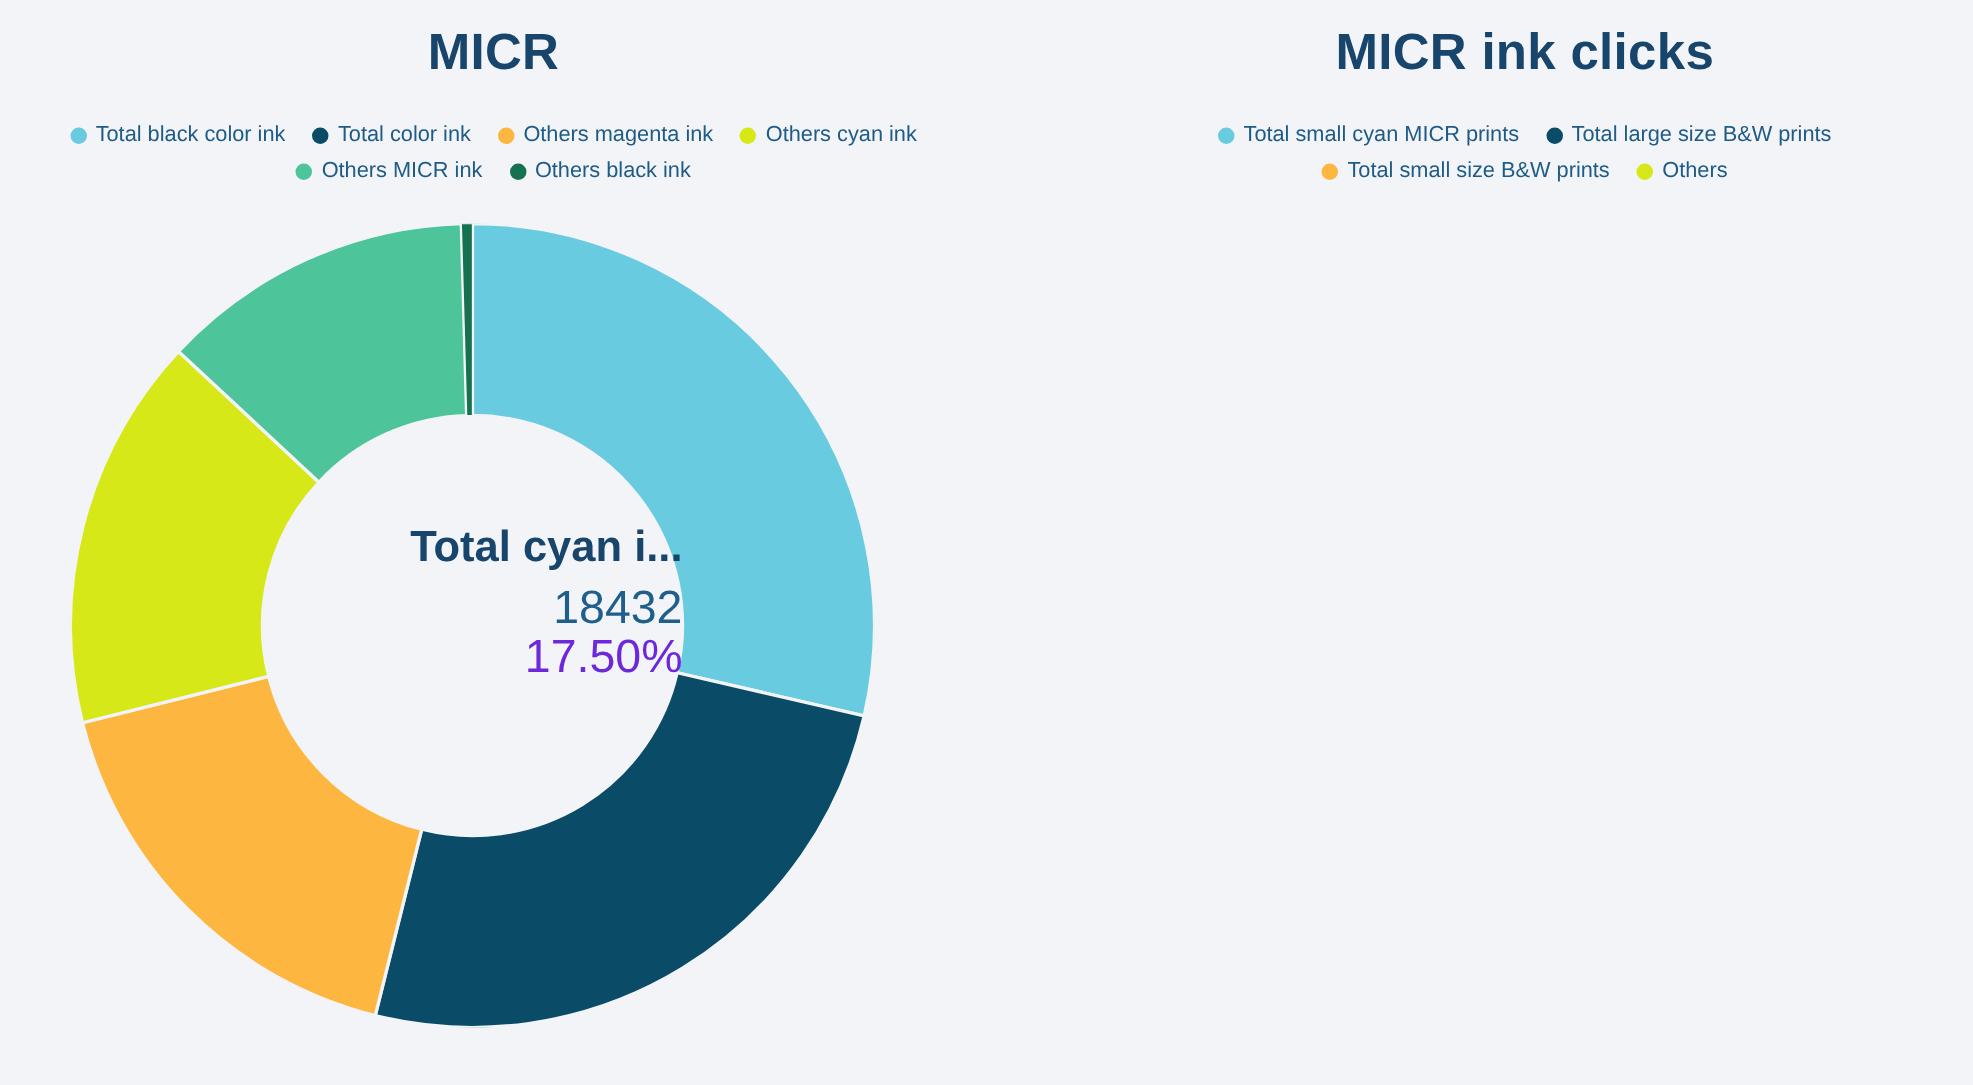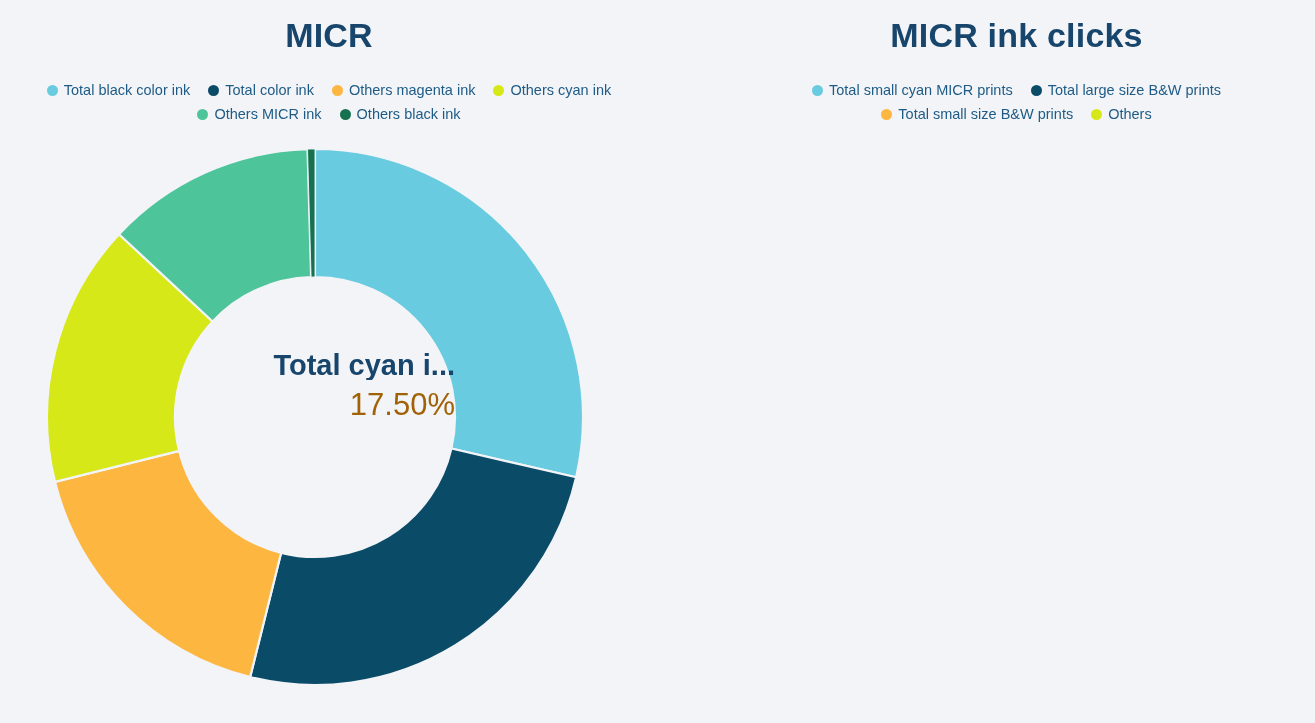--- a/index.html
+++ b/index.html
@@ -104,21 +104,21 @@
   }
   .center-value {
     font-size: 31px;
     font-weight: normal;
     color: #1f5f8b;
     line-height: 1.07;
   }
   .center-pct {
     font-size: 31px;
     font-weight: normal;
-    color: #a16207;
+    color: #6d28d9;
     line-height: 1.07;
   }
 </style>
 </head>
 <body>
 
 <div class="board">
 
   <section class="panel" id="panel-left">
     <div class="chart-title">MICR</div>
@@ -168,20 +168,21 @@
             <title>Total MICR ink: 11580 (10.99%)</title>
           </path>
           <path d="M 260.5170008220835 0.10448916918505802 A 268 268 0 0 1 267.99999999999994 0 L 268 128 A 140 140 0 0 0 264.0909705787003 128.0545838943504 Z" fill="#15714f" stroke="#f2f4f7" stroke-width="0.9">
             <title>Total black ink: 418 (0.4%)</title>
           </path>
         </svg>
     </div>
 
     <div class="center-label">
       <div class="center-title">Total cyan i...</div>
+      <div class="center-value">18432</div>
       <div class="center-pct">17.50%</div>
     </div>
   </section>
 
   <section class="panel" id="panel-right">
     <div class="chart-title">MICR ink clicks</div>
 
     <div class="legend" id="legend-right">
         <div class="legend-item">
           <span class="legend-dot" style="background: rgb(104, 203, 224);"></span>

